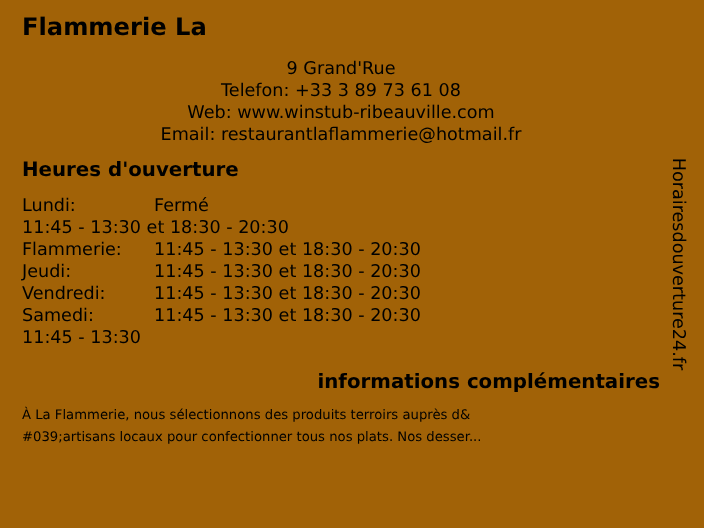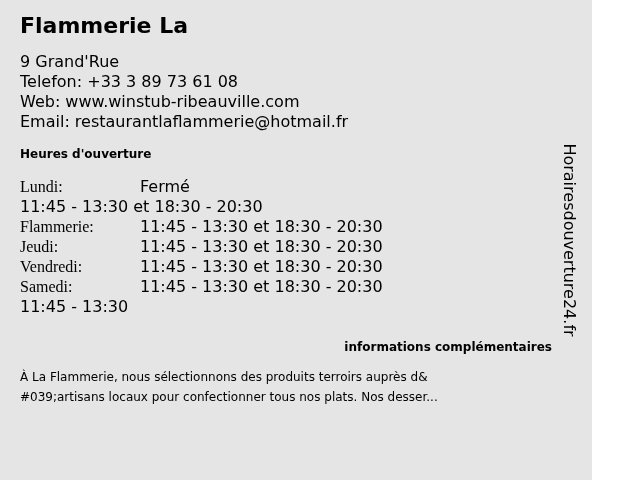--- a/index.html
+++ b/index.html
@@ -9,59 +9,59 @@
   }
   body {
     width: 640px;
     height: 480px;
     font-family: "DejaVu Sans", "Liberation Sans", sans-serif;
     color: #000000;
     overflow: hidden;
   }
   .page {
     position: relative;
-    width: 592px;
+    width: 640px;
     height: 480px;
-    background: #e5e5e5;
+    background: #a16207;
   }
   .content {
     padding: 13px 40px 0 20px;
   }
   .page-title {
     font-size: 22px;
     font-weight: bold;
     line-height: 26px;
     margin: 0 0 13px 0;
   }
   .address-line {
     font-size: 16px;
     line-height: 20px;
     white-space: nowrap;
+    text-align: center;
   }
   .section-heading {
-    font-size: 12px;
+    font-size: 18px;
     font-weight: bold;
     line-height: 21px;
   }
   .heading-hours {
     margin: 12px 0 12px 0;
   }
   .heading-info {
     margin: 20px 0 9px 0;
     text-align: right;
   }
   .hours-row {
     display: flex;
     font-size: 16px;
     line-height: 20px;
   }
   .hours-day {
     flex: none;
     width: 120px;
-    font-family: Liberation Serif, serif;
   }
   .hours-time {
     flex: none;
     white-space: nowrap;
   }
   .info-line {
     font-size: 12px;
     line-height: 20px;
     white-space: nowrap;
   }

